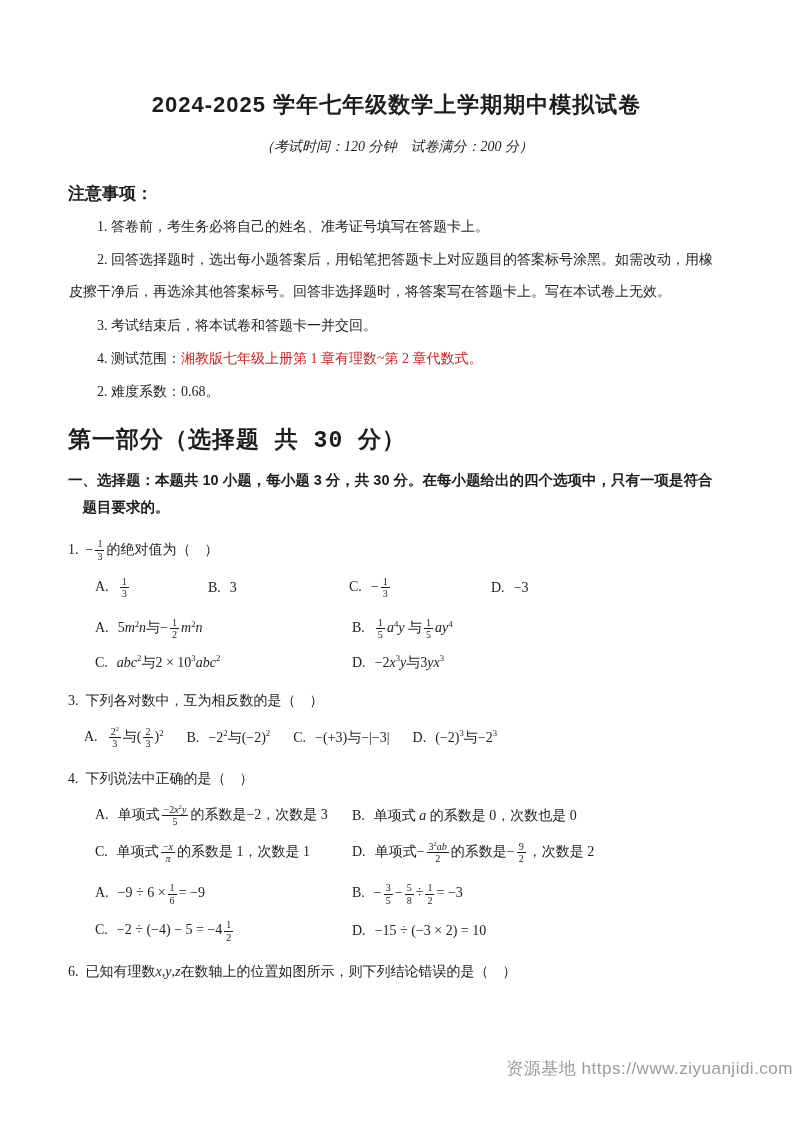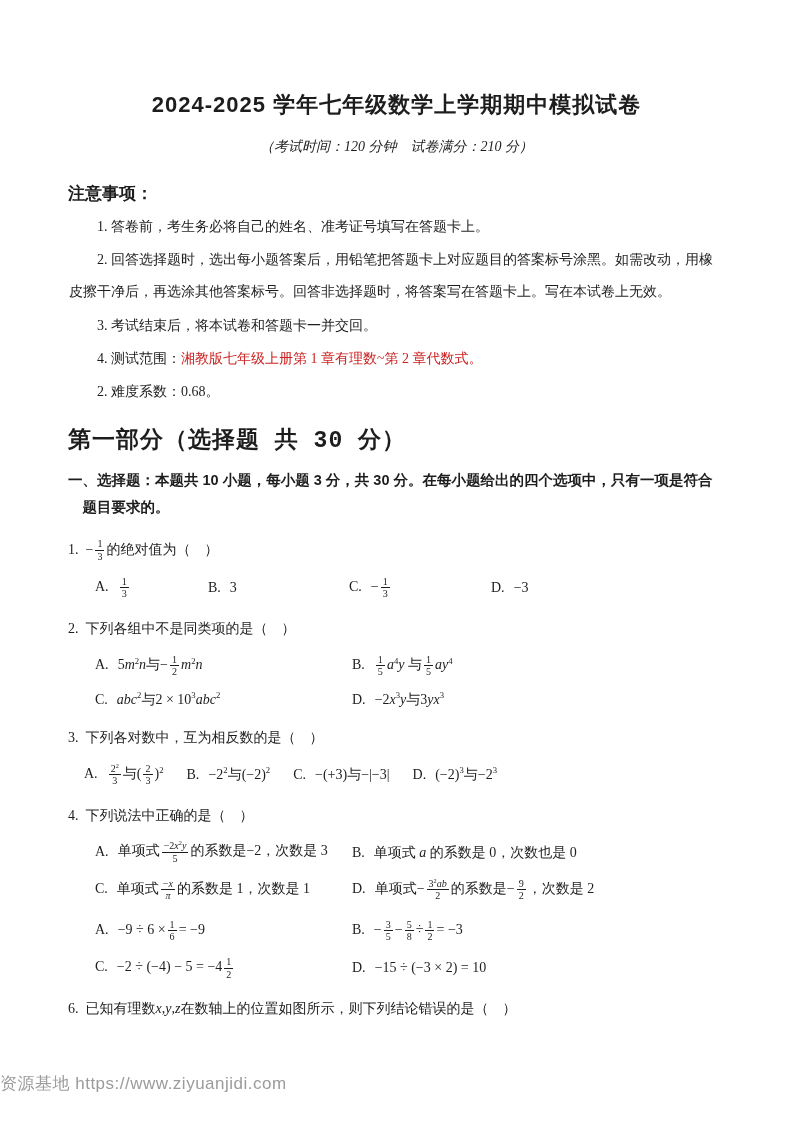--- a/index.html
+++ b/index.html
@@ -46,32 +46,32 @@
   i.mvar{font-style:italic;font-family:"Liberation Serif","DejaVu Serif",serif;}
   sup{font-size:0.62em;line-height:0;}
   .frac{
     display:inline-flex;flex-direction:column;align-items:center;
     vertical-align:middle;font-size:0.72em;line-height:1.15;
     margin:0 2px;text-align:center;
   }
   .frac .fnum{display:block;border-bottom:1px solid currentColor;padding:0 2px;}
   .frac .fden{display:block;padding:0 2px;}
   .footer{
-    position:absolute;left:0;right:0;bottom:27px;text-align:left;
+    position:absolute;left:0;right:0;bottom:42px;text-align:right;
     font-family:"Liberation Sans","DejaVu Sans",sans-serif;
     color:#9b9b9b;font-size:17px;letter-spacing:0.5px;
   }
 </style>
 </head>
 <body>
 
 <div class="page">
 
   <h1 class="exam-title">2024-2025 学年七年级数学上学期期中模拟试卷</h1>
-  <div class="exam-meta">（考试时间：120 分钟　试卷满分：210 分）</div>
+  <div class="exam-meta">（考试时间：120 分钟　试卷满分：200 分）</div>
 
   <div>
     <div class="notices-heading">注意事项：</div>
     <p class="notice">1. 答卷前，考生务必将自己的姓名、准考证号填写在答题卡上。</p>
     <p class="notice">2. 回答选择题时，选出每小题答案后，用铅笔把答题卡上对应题目的答案标号涂黑。如需改动，用橡皮擦干净后，再选涂其他答案标号。回答非选择题时，将答案写在答题卡上。写在本试卷上无效。</p>
     <p class="notice">3. 考试结束后，将本试卷和答题卡一并交回。</p>
     <p class="notice"><span>4. 测试范围：</span><span class="red">湘教版七年级上册第 1 章有理数~第 2 章代数式。</span></p>
     <p class="notice">2. 难度系数：0.68。</p>
   </div>
 
@@ -91,21 +91,20 @@
             </span></span>
           <span class="opt"><span class="olabel">B.</span>3</span>
           <span class="opt"><span class="olabel">C.</span>−<span class="frac">
               <span class="fnum">1</span>
               <span class="fden">3</span>
             </span></span>
           <span class="opt"><span class="olabel">D.</span>−3</span>
         </div>
       </div>
       <div class="question">
-        <div class="stem"><span class="qnum">2.</span>下列各组中不是同类项的是（　）</div>
         <div class="opts grid2">
           <span class="opt"><span class="olabel">A.</span>5<i class="mvar">m</i><sup>2</sup><i class="mvar">n</i>与−<span class="frac">
               <span class="fnum">1</span>
               <span class="fden">2</span>
             </span><i class="mvar">m</i><sup>2</sup><i class="mvar">n</i></span>
           <span class="opt"><span class="olabel">B.</span><span class="frac">
               <span class="fnum">1</span>
               <span class="fden">5</span>
             </span><i class="mvar">a</i><sup>4</sup><i class="mvar">y</i> 与<span class="frac">
               <span class="fnum">1</span>

